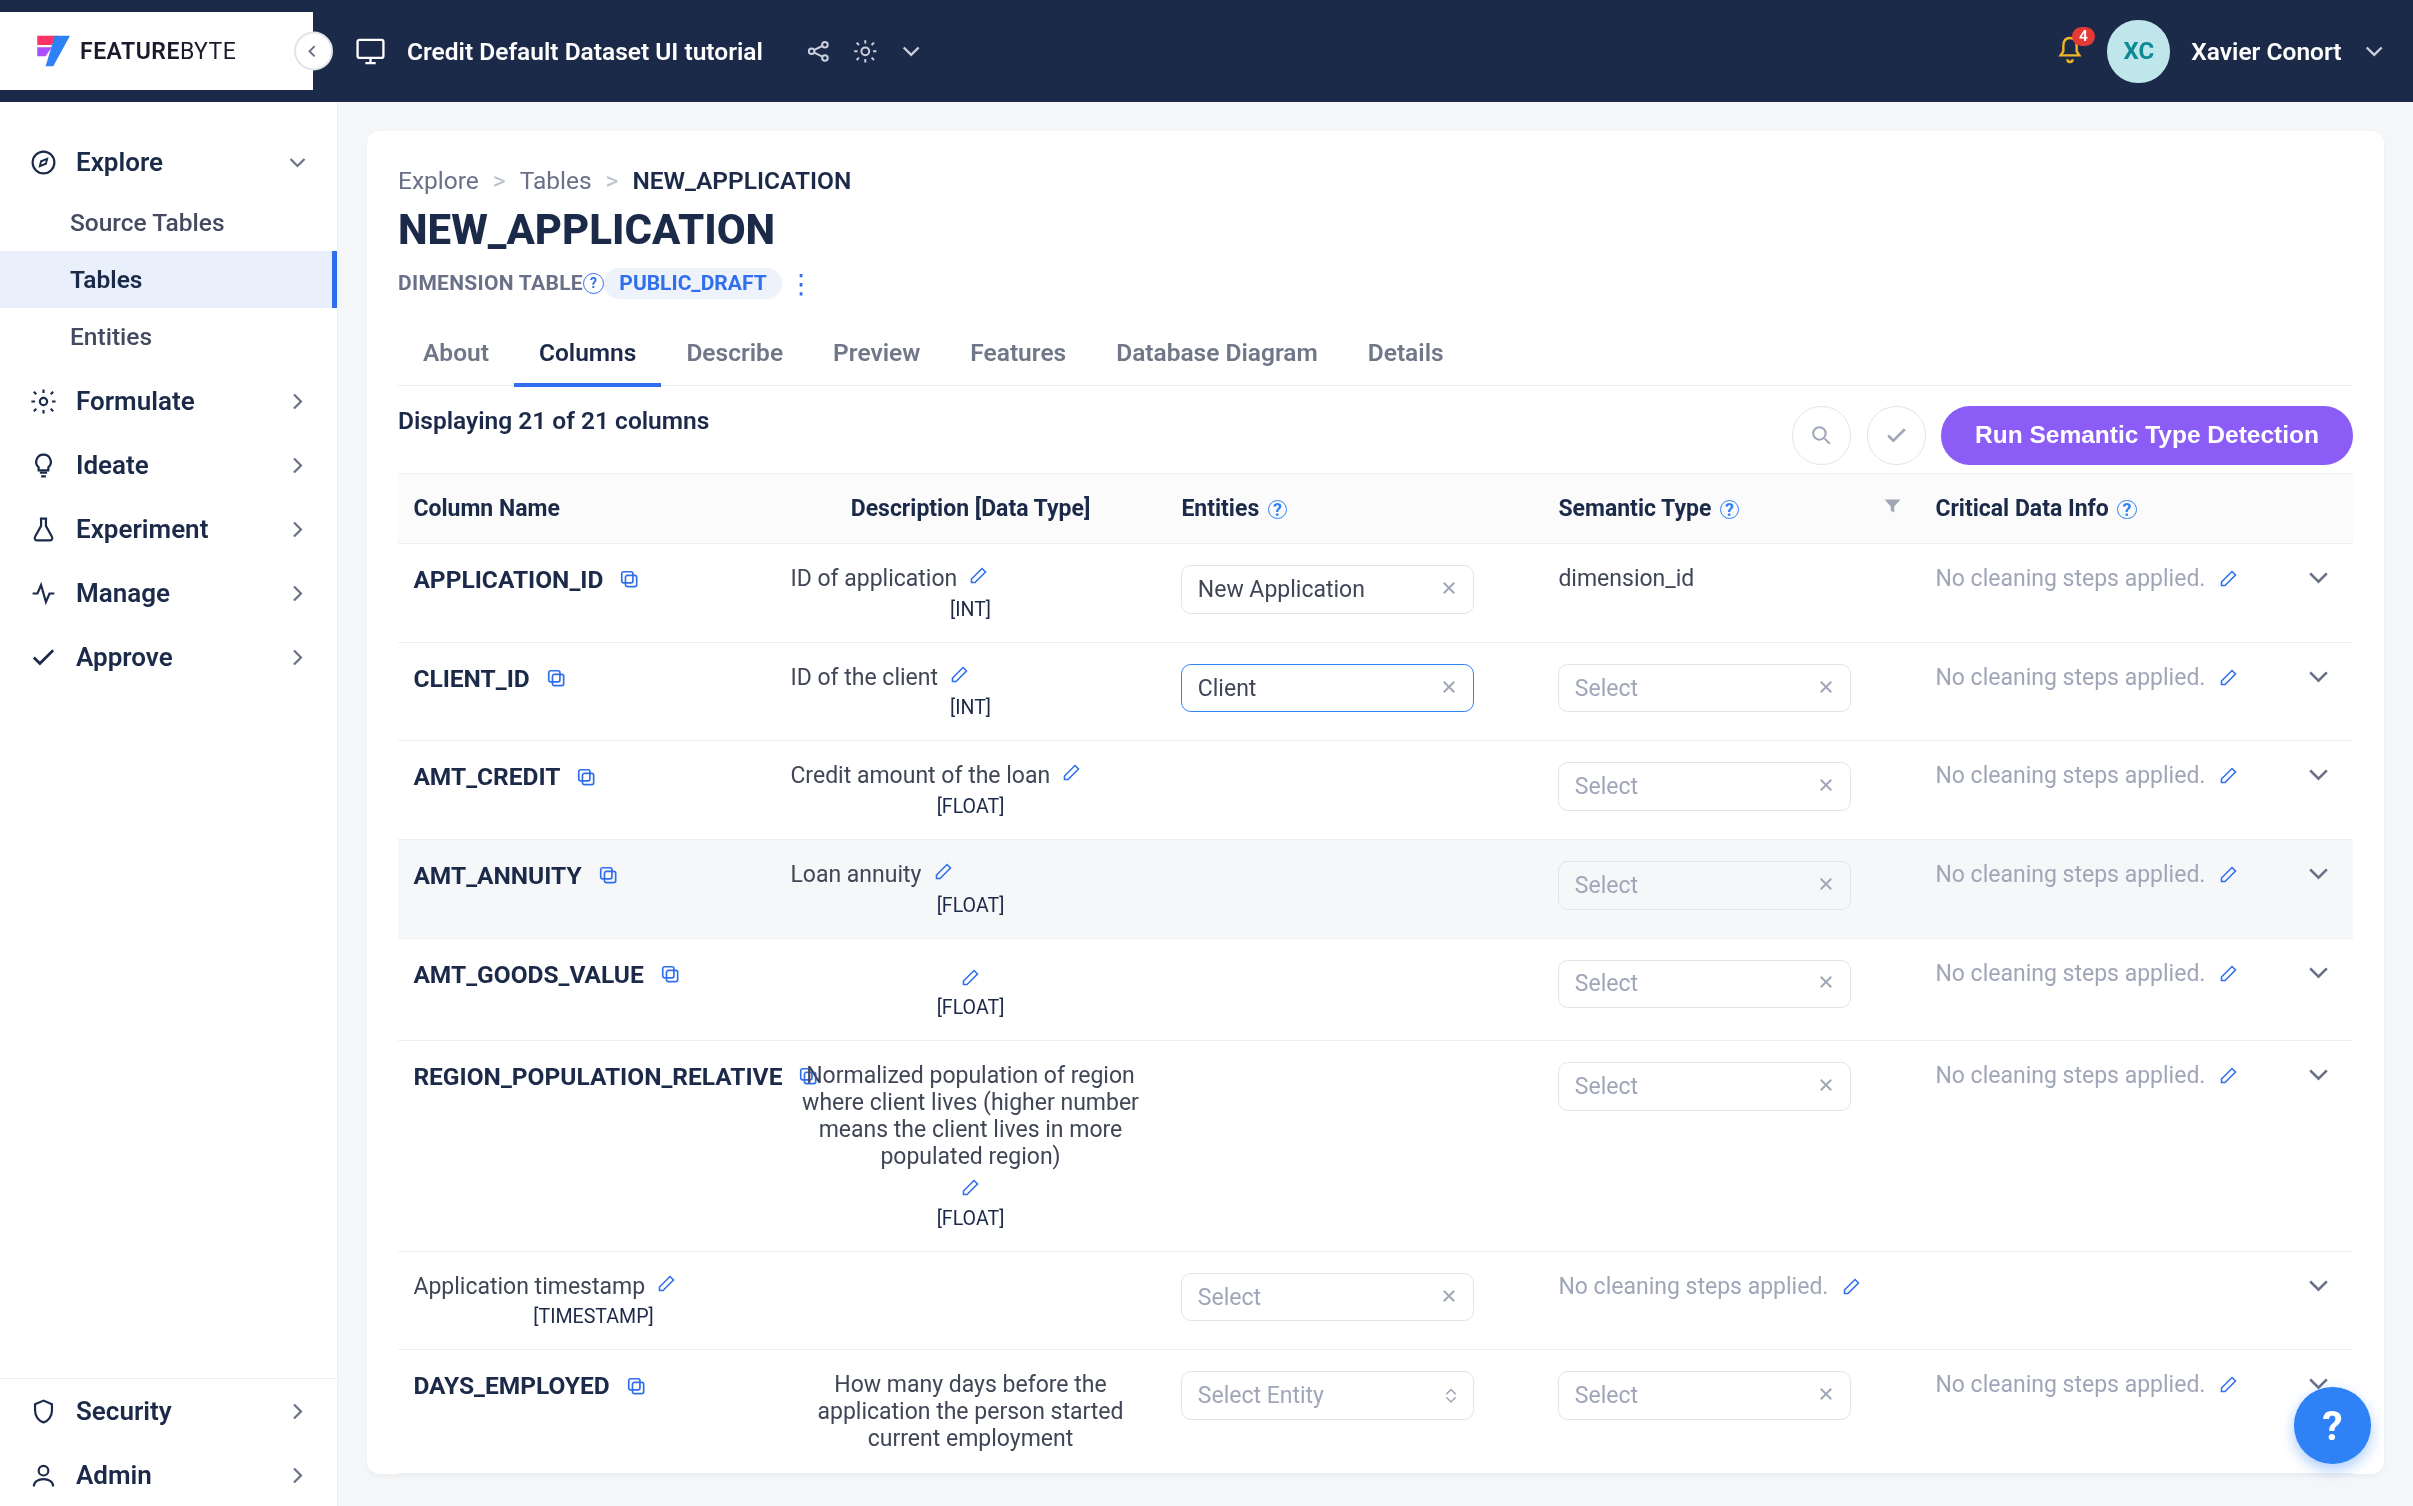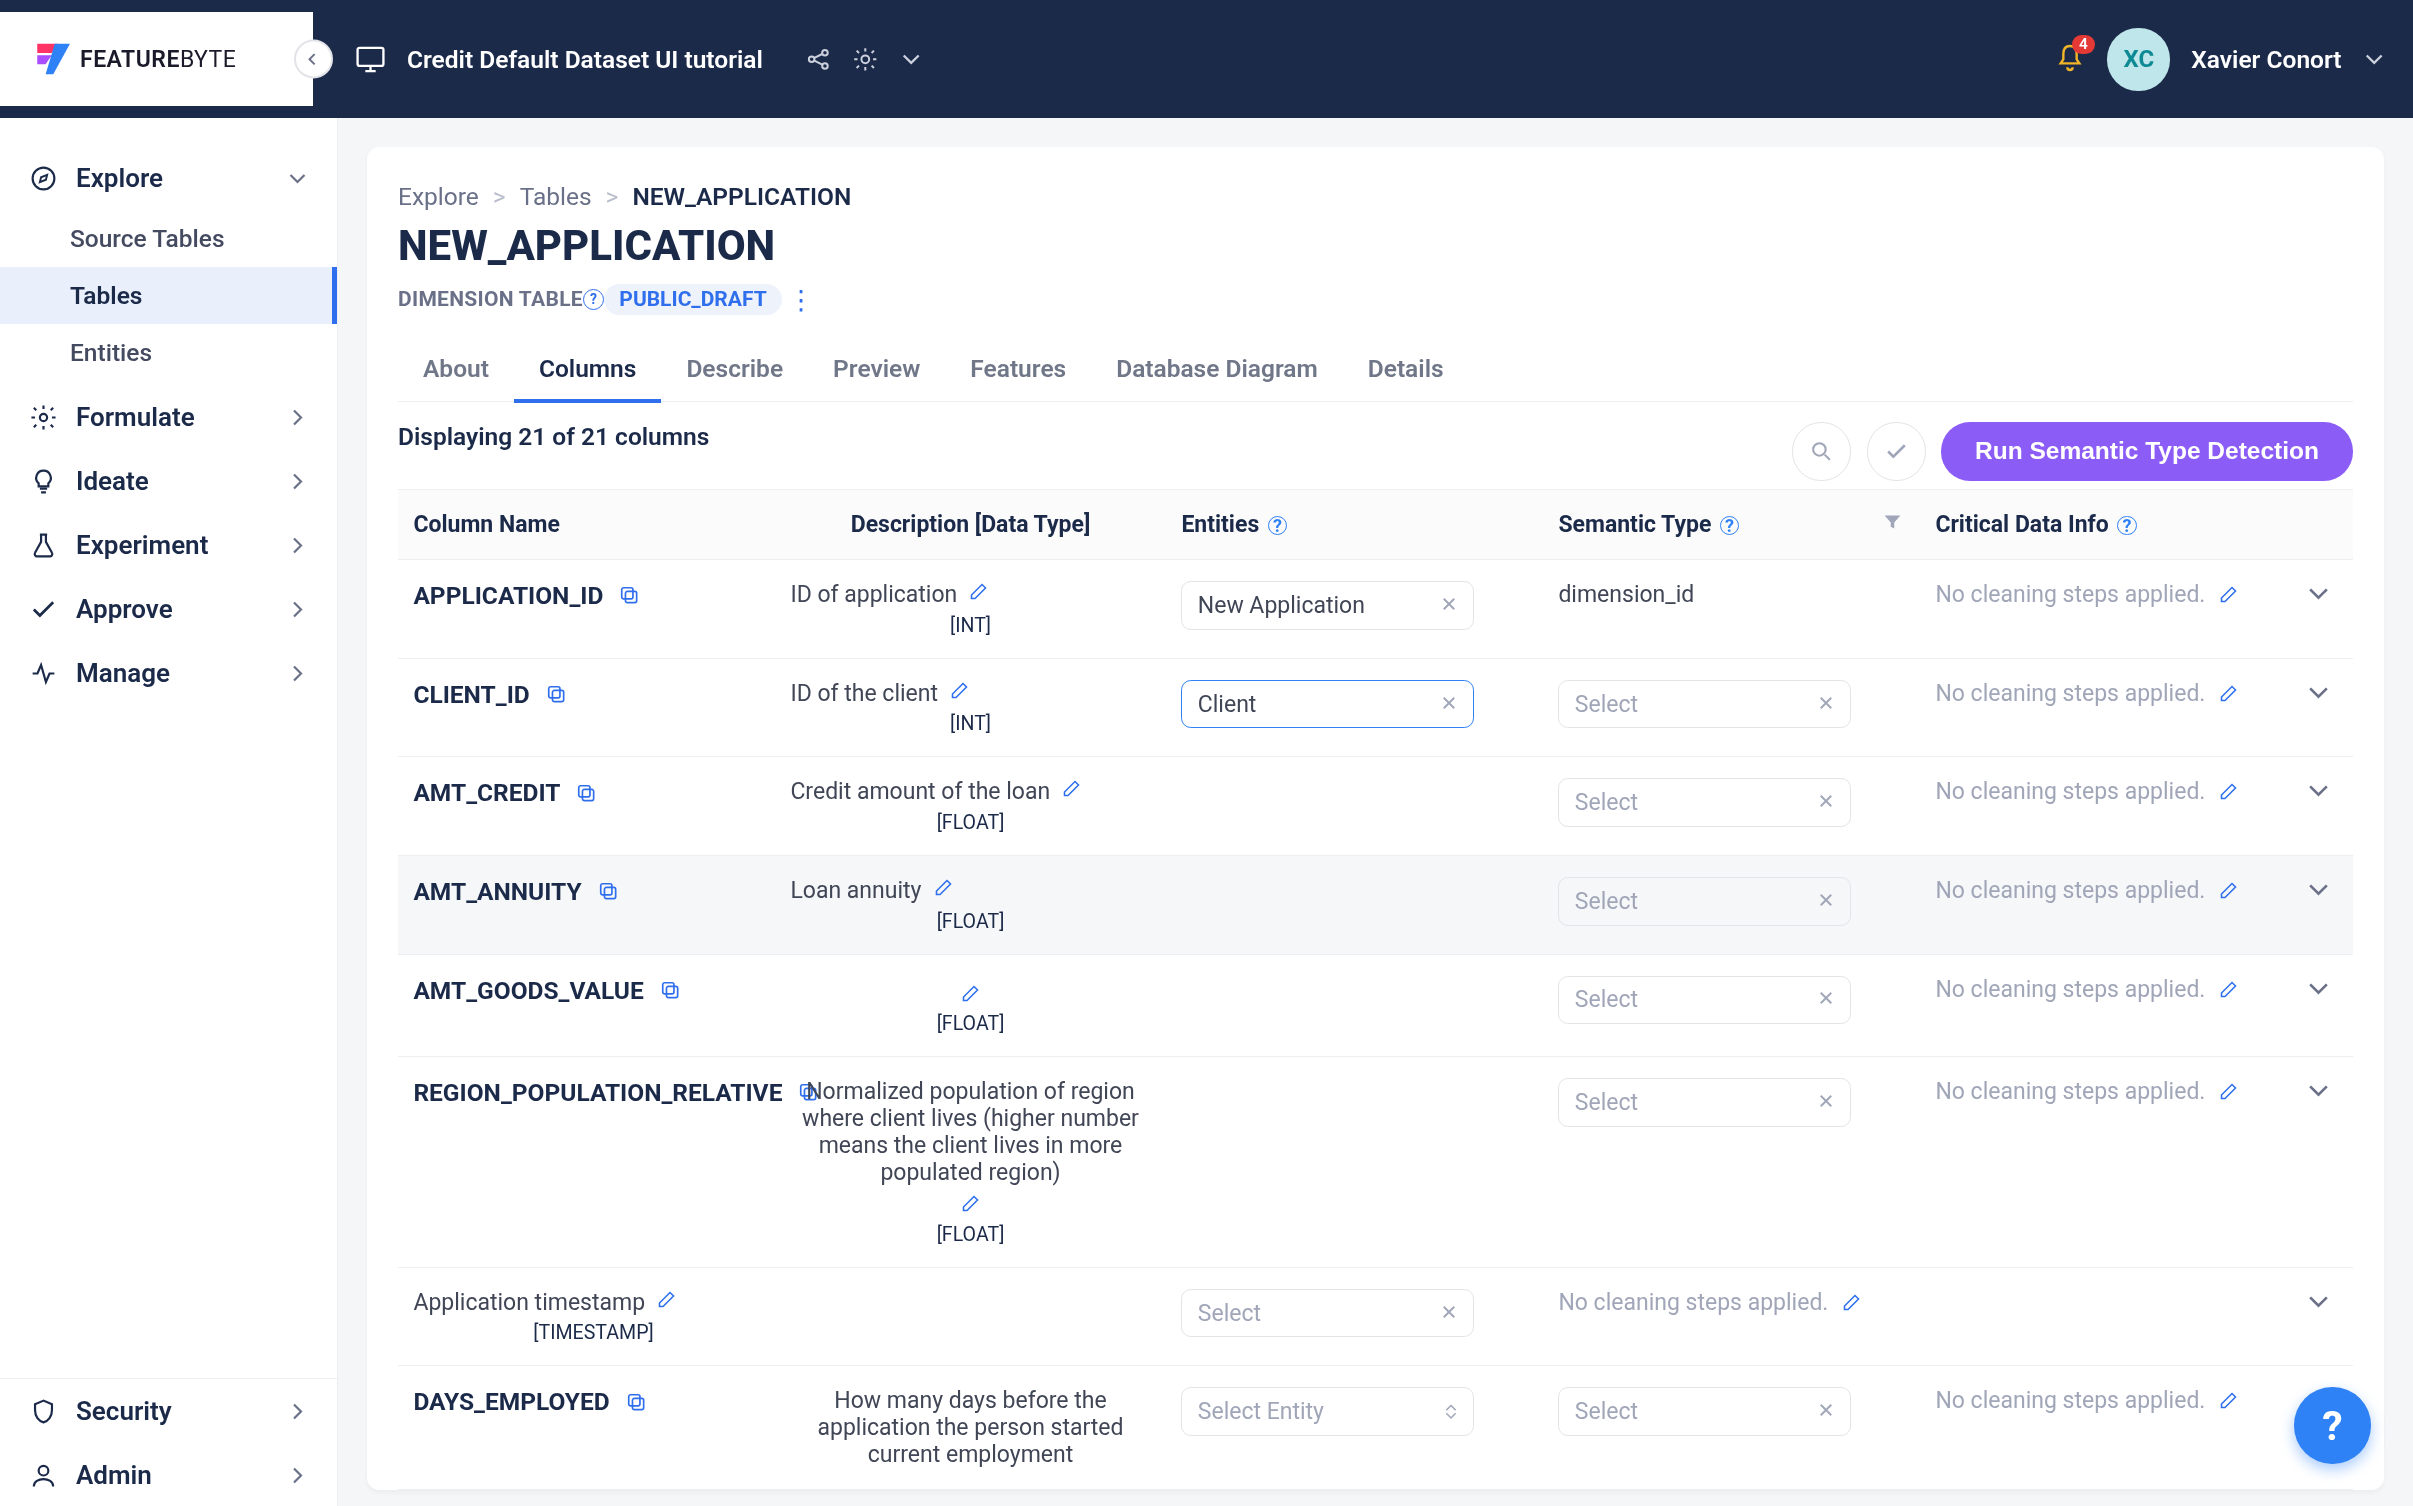--- a/index.html
+++ b/index.html
@@ -1,18 +1,18 @@
 <!DOCTYPE html>
 <html style="font-size:11.2px"><head>
 <meta charset="utf-8">
 <style>
 * { box-sizing: border-box; margin: 0; padding: 0; }
 body { font-family: -apple-system, BlinkMacSystemFont, 'Segoe UI', Roboto, Helvetica, Arial, sans-serif; background: #f5f6f8; width: 2413px; height: 1507px; transform-origin: top left; overflow: hidden; }
 .app { display: flex; flex-direction: column; height: 100%; }
-.topbar { display: flex; align-items: center; height: 118px; background: #1c2a4a; color: #fff; padding: 12px 28px; }
+.topbar { display: flex; align-items: center; height: 102px; background: #1c2a4a; color: #fff; padding: 12px 28px; }
 .logo-area { display: flex; align-items: center; width: 313px; background: #fff; height: 100%; margin-left: -28px; padding-left: 35px; position: relative; }
 .logo-area .brand { display: flex; align-items: center; gap: 7px; }
 .brand-icon { width: 38px; height: 34px; }
 .brand-text { font-size: 23px; font-weight: 600; color: #1a1a2a; letter-spacing: 0.5px; }
 .collapse-btn { position: absolute; right: -19.6px; top: 50%; transform: translateY(-50%); width: 39px; height: 39px; border-radius: 50%; background: #fff; border: 2.1px solid #e2e4e8; display: flex; align-items: center; justify-content: center; cursor: pointer; z-index: 5; }
 .topbar-main { flex: 1; display: flex; align-items: center; gap: 21px; padding-left: 42px; }
 .monitor-icon { color: #fff; }
 .dataset-title { font-size: 24.5px; font-weight: 600; flex-shrink: 0; }
 .topbar-icons { display: flex; gap: 21px; align-items: center; margin-left: 21px; }
 .topbar-icons .ic { cursor: pointer; color: #cbd0dc; }
@@ -176,32 +176,32 @@
           <svg width="29" height="29" viewBox="0 0 24 24">
               <path d="M9 3h6M10 3v6l-5 9a2 2 0 0 0 2 3h10a2 2 0 0 0 2-3l-5-9V3" fill="none" stroke="#1c2a4a" stroke-width="1.8"></path>
             </svg>
           <span>Experiment</span>
           <svg class="chev" width="21" height="21" viewBox="0 0 24 24">
               <path d="M8 4 L16 12 L8 20" fill="none" stroke="currentColor" stroke-width="2.5"></path>
             </svg>
         </div>
         <div class="nav-item">
           <svg width="29" height="29" viewBox="0 0 24 24">
-              <path d="M4 12 L9 17 L20 6" fill="none" stroke="#1c2a4a" stroke-width="2.2"></path>
-            </svg>
-          <span>Approve</span>
+              <path d="M3 12h4l3-7 4 14 3-7h4" fill="none" stroke="#1c2a4a" stroke-width="1.8"></path>
+            </svg>
+          <span>Manage</span>
           <svg class="chev" width="21" height="21" viewBox="0 0 24 24">
               <path d="M8 4 L16 12 L8 20" fill="none" stroke="currentColor" stroke-width="2.5"></path>
             </svg>
         </div>
         <div class="nav-item">
           <svg width="29" height="29" viewBox="0 0 24 24">
-              <path d="M3 12h4l3-7 4 14 3-7h4" fill="none" stroke="#1c2a4a" stroke-width="1.8"></path>
-            </svg>
-          <span>Manage</span>
+              <path d="M4 12 L9 17 L20 6" fill="none" stroke="#1c2a4a" stroke-width="2.2"></path>
+            </svg>
+          <span>Approve</span>
           <svg class="chev" width="21" height="21" viewBox="0 0 24 24">
               <path d="M8 4 L16 12 L8 20" fill="none" stroke="currentColor" stroke-width="2.5"></path>
             </svg>
         </div>
       </div>
       <div class="nav-bottom">
         <div class="nav-item">
           <svg width="29" height="29" viewBox="0 0 24 24">
               <path d="M12 3 L5 6 V11 C5 16 8 20 12 21 C16 20 19 16 19 11 V6 Z" fill="none" stroke="#1c2a4a" stroke-width="1.8"></path>
             </svg>

